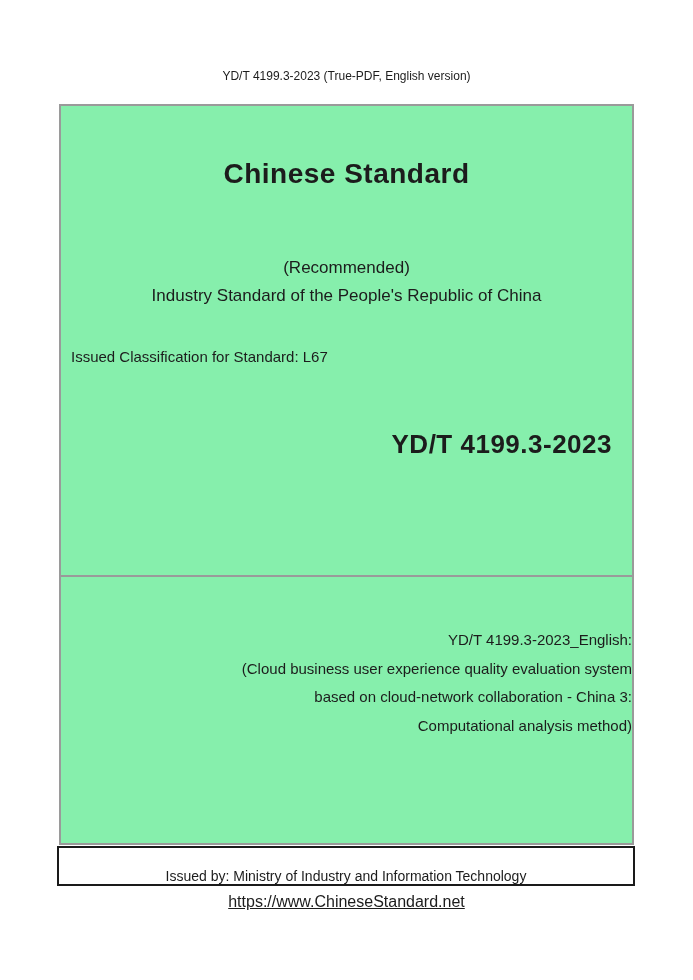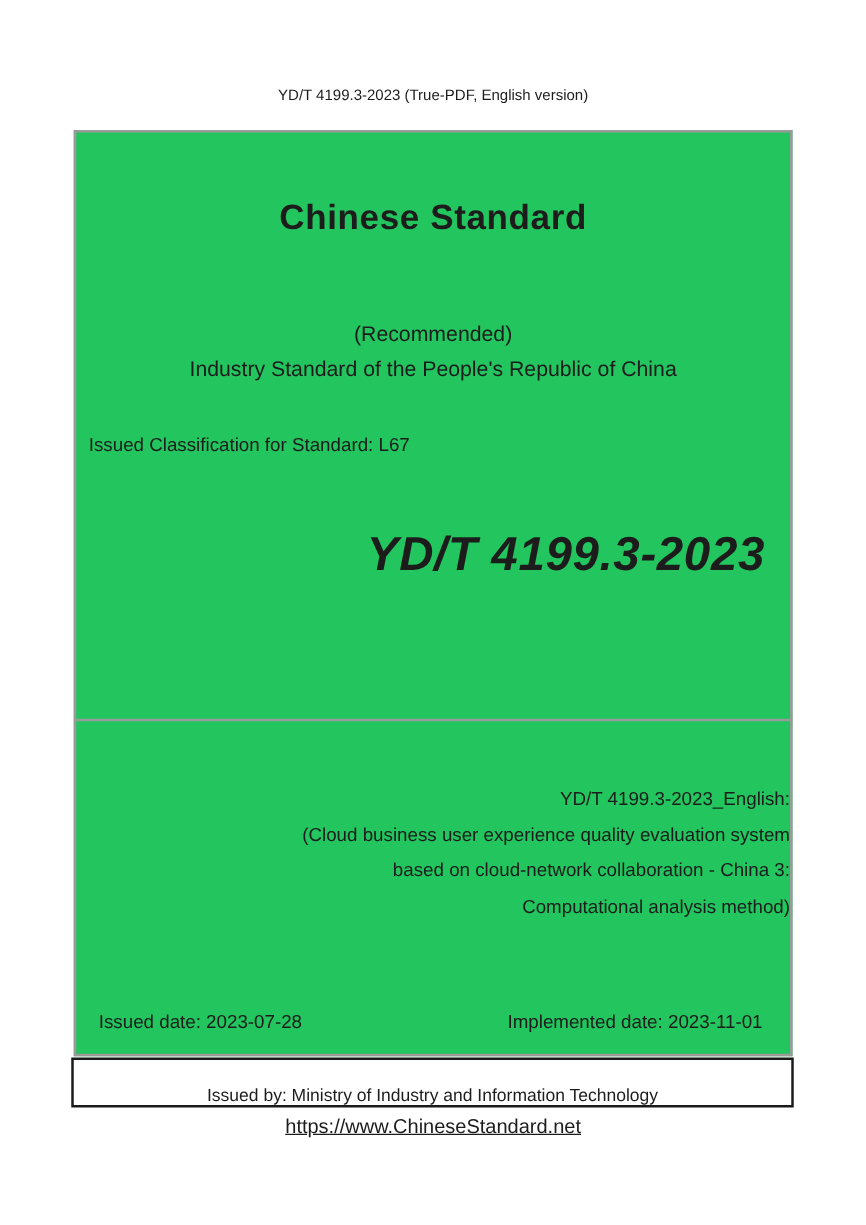--- a/index.html
+++ b/index.html
@@ -20,21 +20,21 @@
     width: 100%;
     text-align: center;
     font-size: 12px;
     line-height: 24px;
   }
   .cover-box {
     position: absolute;
     top: 104px; left: 59px;
     width: 575px; height: 741px;
     border: 2px solid var(--box_border, #9a9a9a);
-    background: #22c55e;
+    background: #86efac;
     padding-left: 32px;
   }
   .brand-title {
     position: absolute;
     top: 51px; left: 0;
     width: 100%;
     text-align: center;
     font-size: 28px;
     line-height: 34px;
     font-weight: bold;
@@ -61,25 +61,24 @@
     top: 240px; left: 10px;
     font-size: 15px;
     line-height: 22px;
   }
   .standard-code {
     position: absolute;
     top: 314px; left: 0;
     width: 100%;
     padding-right: 20px;
     text-align: right;
-    font-size: 38px;
+    font-size: 26px;
     line-height: 48px;
     font-weight: bold;
     letter-spacing: 0.5px;
-    font-style: italic;
   }
   .divider {
     position: absolute;
     top: 469px; left: 0;
     width: 100%; height: 2px;
     background: var(--box_border, #9a9a9a);
   }
   .english-title {
     position: absolute;
     top: 520px; left: 0;
@@ -146,24 +145,20 @@
 
     <div class="divider"></div>
 
     <div class="english-title">
       <div>YD/T 4199.3-2023_English:</div>
       <div>(Cloud business user experience quality evaluation system</div>
       <div>based on cloud-network collaboration - China 3:</div>
       <div>Computational analysis method)</div>
     </div>
 
-    <div class="dates-row">
-      <span>Issued date: 2023-07-28</span>
-      <span>Implemented date: 2023-11-01</span>
-    </div>
 
   </div>
 
   <div class="issuer-box">
     <span>Issued by: Ministry of Industry and Information Technology</span>
   </div>
 
   <div class="website">
     <a href="#">https://www.ChineseStandard.net</a>
   </div>

